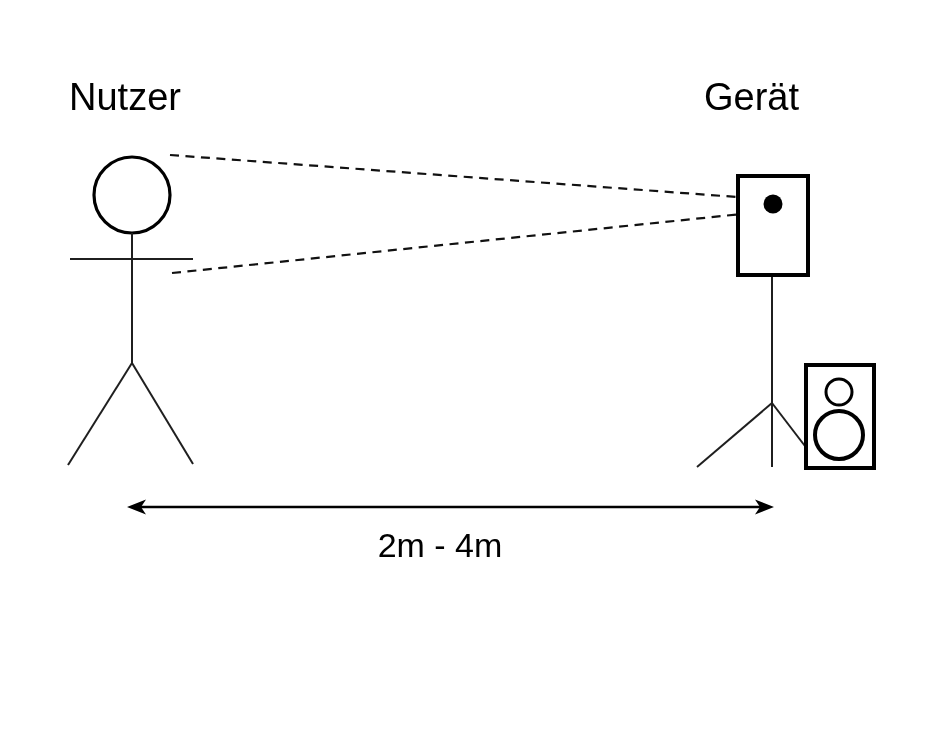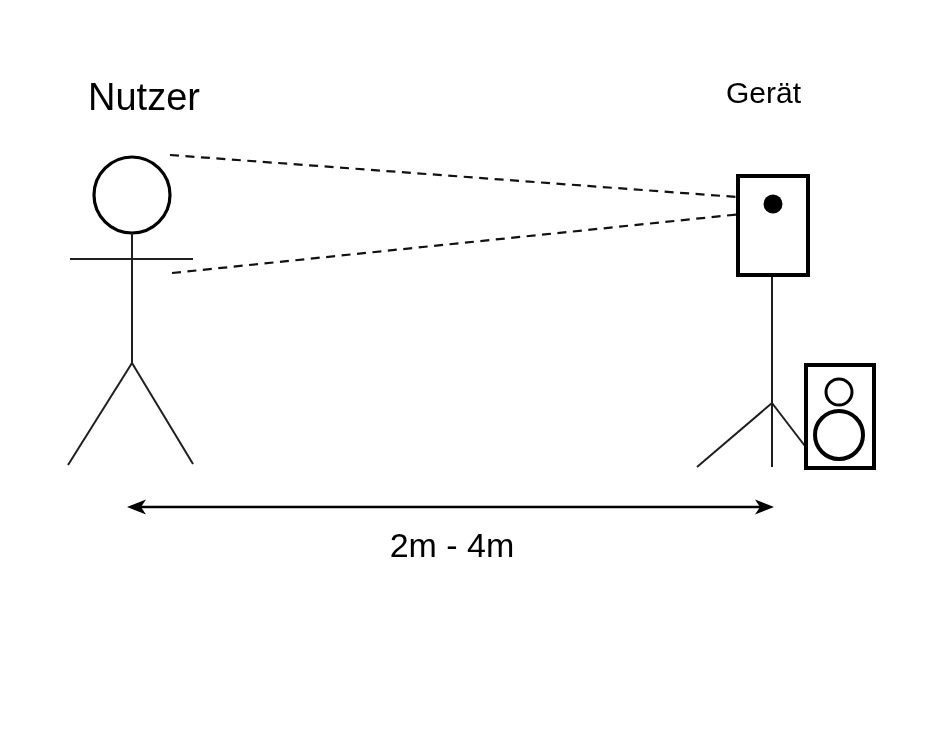--- a/index.html
+++ b/index.html
@@ -18,24 +18,24 @@
   .s3 { stroke: #000000; stroke-width: 3.2; fill: none; }
   .box4 { stroke: #000000; stroke-width: 4; fill: #ffffff; }
   .dash { stroke: #111111; stroke-width: 2.2; fill: none; stroke-dasharray: 9 6.5; }
 
   .label {
     position: absolute;
     color: #000000;
     line-height: 1;
     white-space: nowrap;
   }
-  .user-label      { left: 88px;  top: 78px;  font-size: 38px; }
-  .device-label    { left: 726px; top: 78px;  font-size: 30px; }
+  .user-label      { left: 69px;  top: 78px;  font-size: 38px; }
+  .device-label    { left: 704px; top: 78px;  font-size: 38px; }
   .alignment-label { left: 228px; top: 190px; font-size: 37px; }
-  .distance-label  { left: 312px; top: 528px; width: 280px; font-size: 34px; text-align: center; }
+  .distance-label  { left: 300px; top: 528px; width: 280px; font-size: 34px; text-align: center; }
 </style>
 </head>
 <body>
 
 <div class="canvas">
 
   <svg class="diagram-svg" width="927" height="732" viewBox="0 0 927 732">
 
     <g>
       <line class="dash" x1="170" y1="155" x2="764" y2="199"></line>

